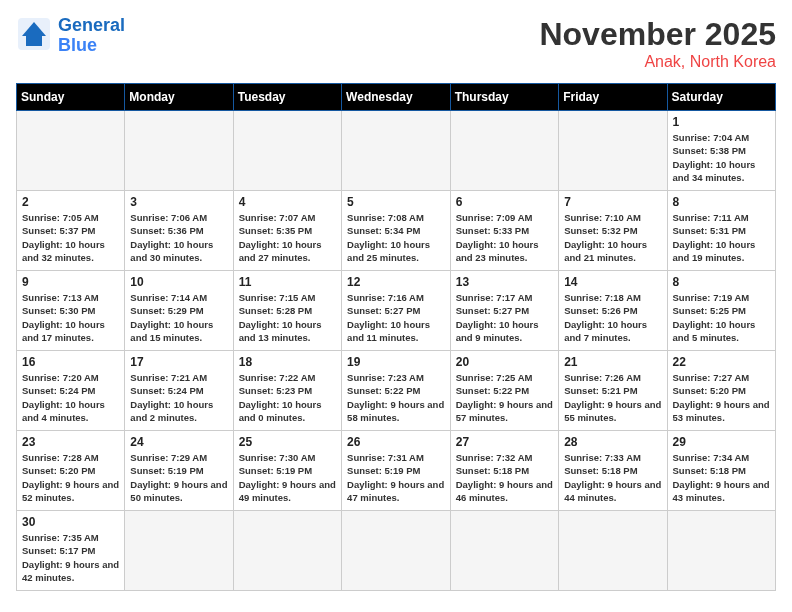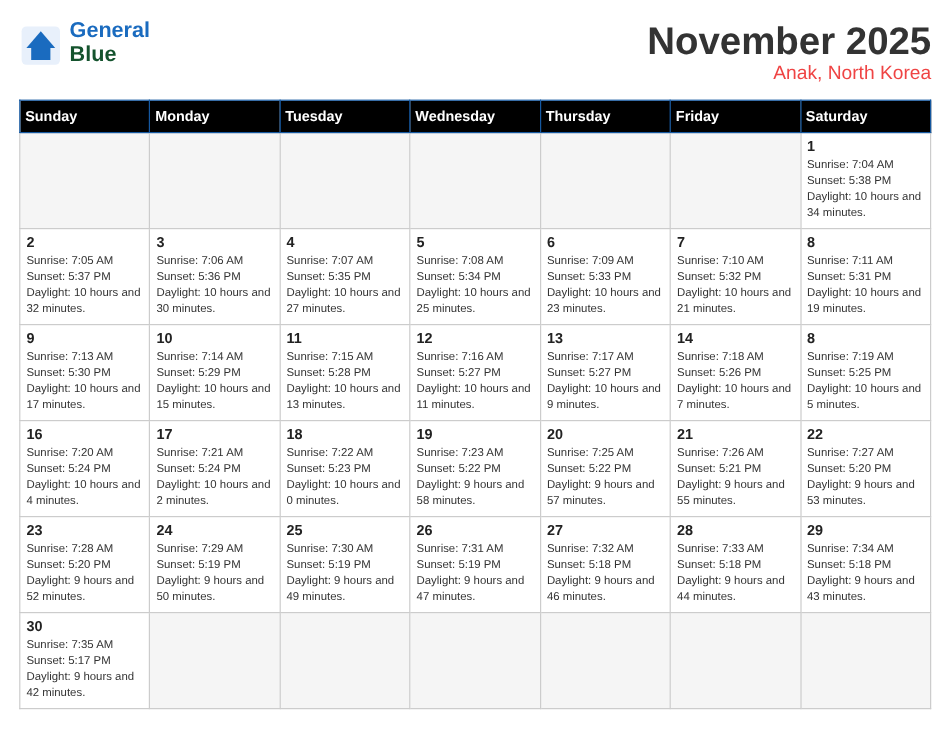--- a/index.html
+++ b/index.html
@@ -11,21 +11,21 @@
       padding: 16px;
     }
     .header {
       display: flex;
       justify-content: space-between;
       align-items: flex-start;
       margin-bottom: 12px;
     }
     .logo {
       display: flex;
-      align-items: flex-end;
+      align-items: flex-start;
       gap: 6px;
     }
     .logo-text {
       font-size: 18px;
       font-weight: bold;
       color: #333;
       line-height: 1.1;
     }
     .logo-text span {
       color: #1a6bbf;
@@ -78,38 +78,39 @@
       font-size: 12px;
       font-weight: bold;
       color: #222;
       display: block;
       margin-bottom: 2px;
     }
     .day-info {
       font-size: 9.5px;
       line-height: 1.4;
       color: #333;
+      font-weight: bold;
     }
     .week-row td {
       height: 80px;
     }
   </style>
 </head>
 <body>
 
 <div class="header">
   <div class="logo">
     <svg class="logo-icon" viewBox="0 0 36 36">
       <rect x="2" y="2" width="32" height="32" rx="4" fill="#e8f0fb"></rect>
       <polygon points="18,6 30,20 6,20" fill="#1a6bbf"></polygon>
       <rect x="10" y="20" width="16" height="10" fill="#1a6bbf"></rect>
     </svg>
     <div class="logo-text">
       <span>General</span><br>
-      <span style="color:#14532d">Blue</span>
+      <span style="color:#3b82f6">Blue</span>
     </div>
   </div>
   <div class="title-block">
     <div class="month-year">November 2025</div>
     <div class="location">Anak, North Korea</div>
   </div>
 </div>
 
 <table class="calendar">
   <thead>

